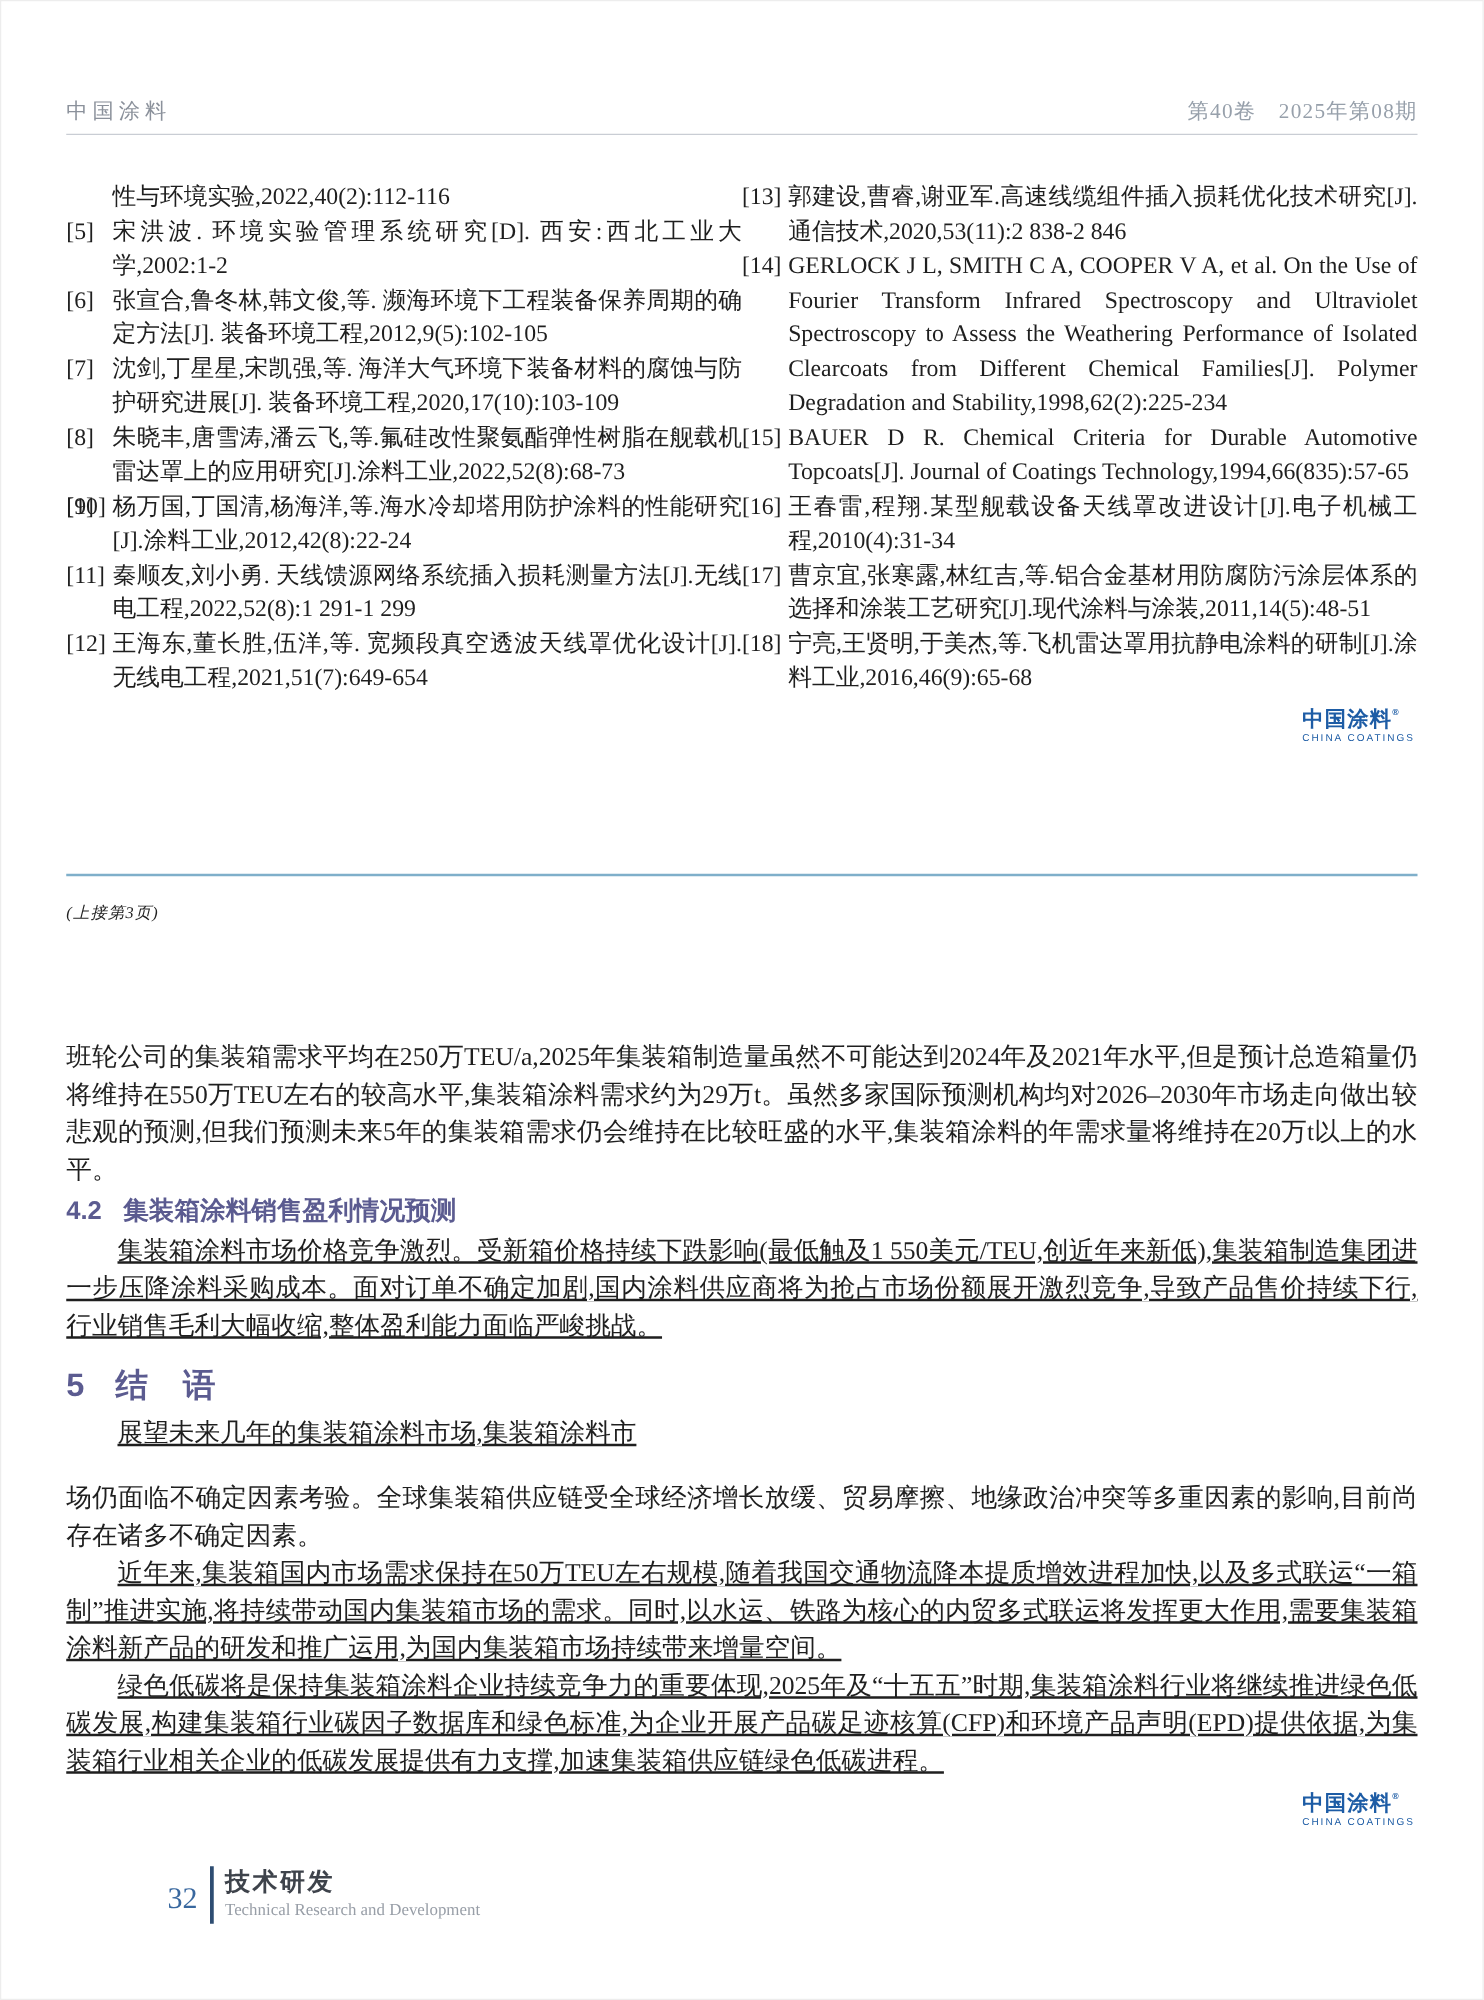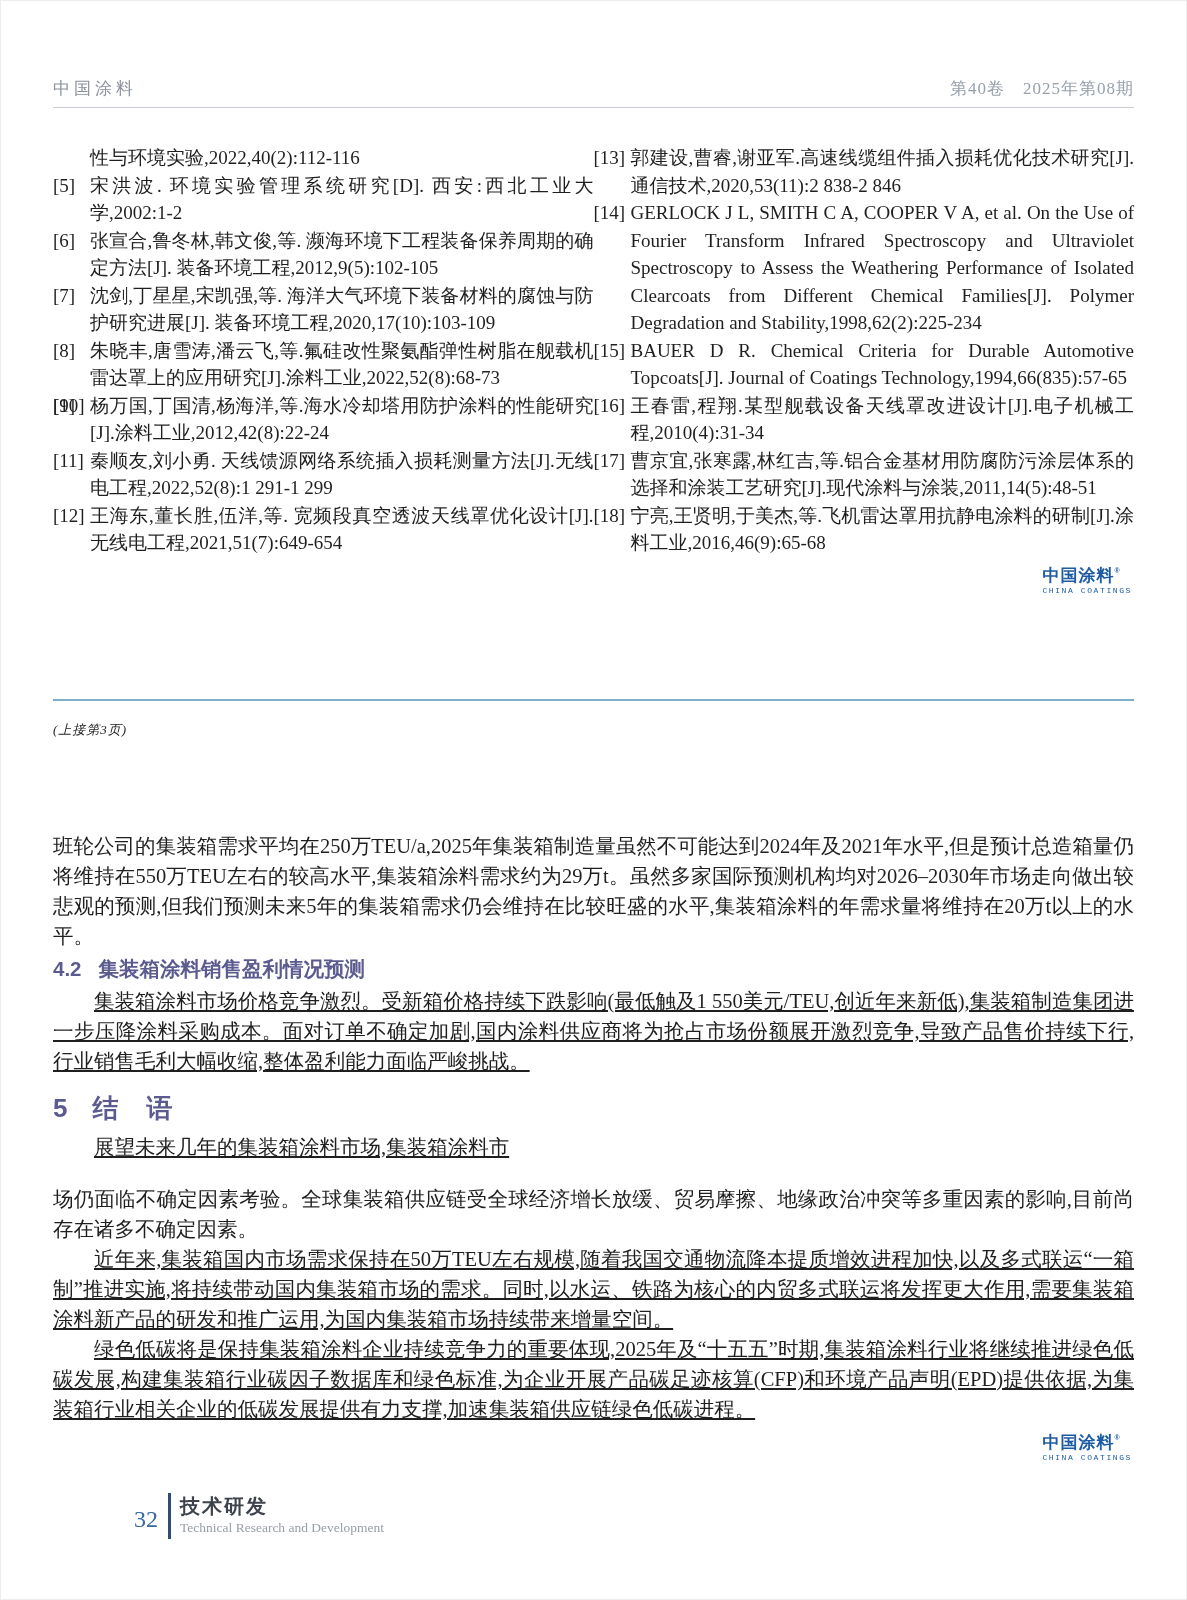--- a/index.html
+++ b/index.html
@@ -31,21 +31,21 @@
   .ref .num { position:absolute; left:0; top:0; }
 
   
   .logo { width:max-content; margin:10px 2px 0 auto; color:#1d5ca5; line-height:1; }
   .logo .logo-cn {
     font-family:"Liberation Sans","DejaVu Sans",sans-serif;
     font-weight:bold; font-size:17px; letter-spacing:1px;
   }
   .logo .logo-reg { font-size:7px; vertical-align:top; }
   .logo .logo-en {
-    font-family:Liberation Mono, monospace;
+    font-family:Liberation Sans, sans-serif;
     font-size:8px; letter-spacing:1.6px; margin-top:3px; text-align:center;
   }
 
   
   .divider { border-top:2px solid #7fafca; margin-top:104px; }
   .note { margin-top:20px; font-size:13px; font-style:italic; letter-spacing:1px; color:#222; }
 
   
   .body-cols { display:flex; gap:22px; margin-top:92px;flex-direction:column; }
   .para { font-size:20.5px; line-height:30px; text-align:justify; margin:0; }

